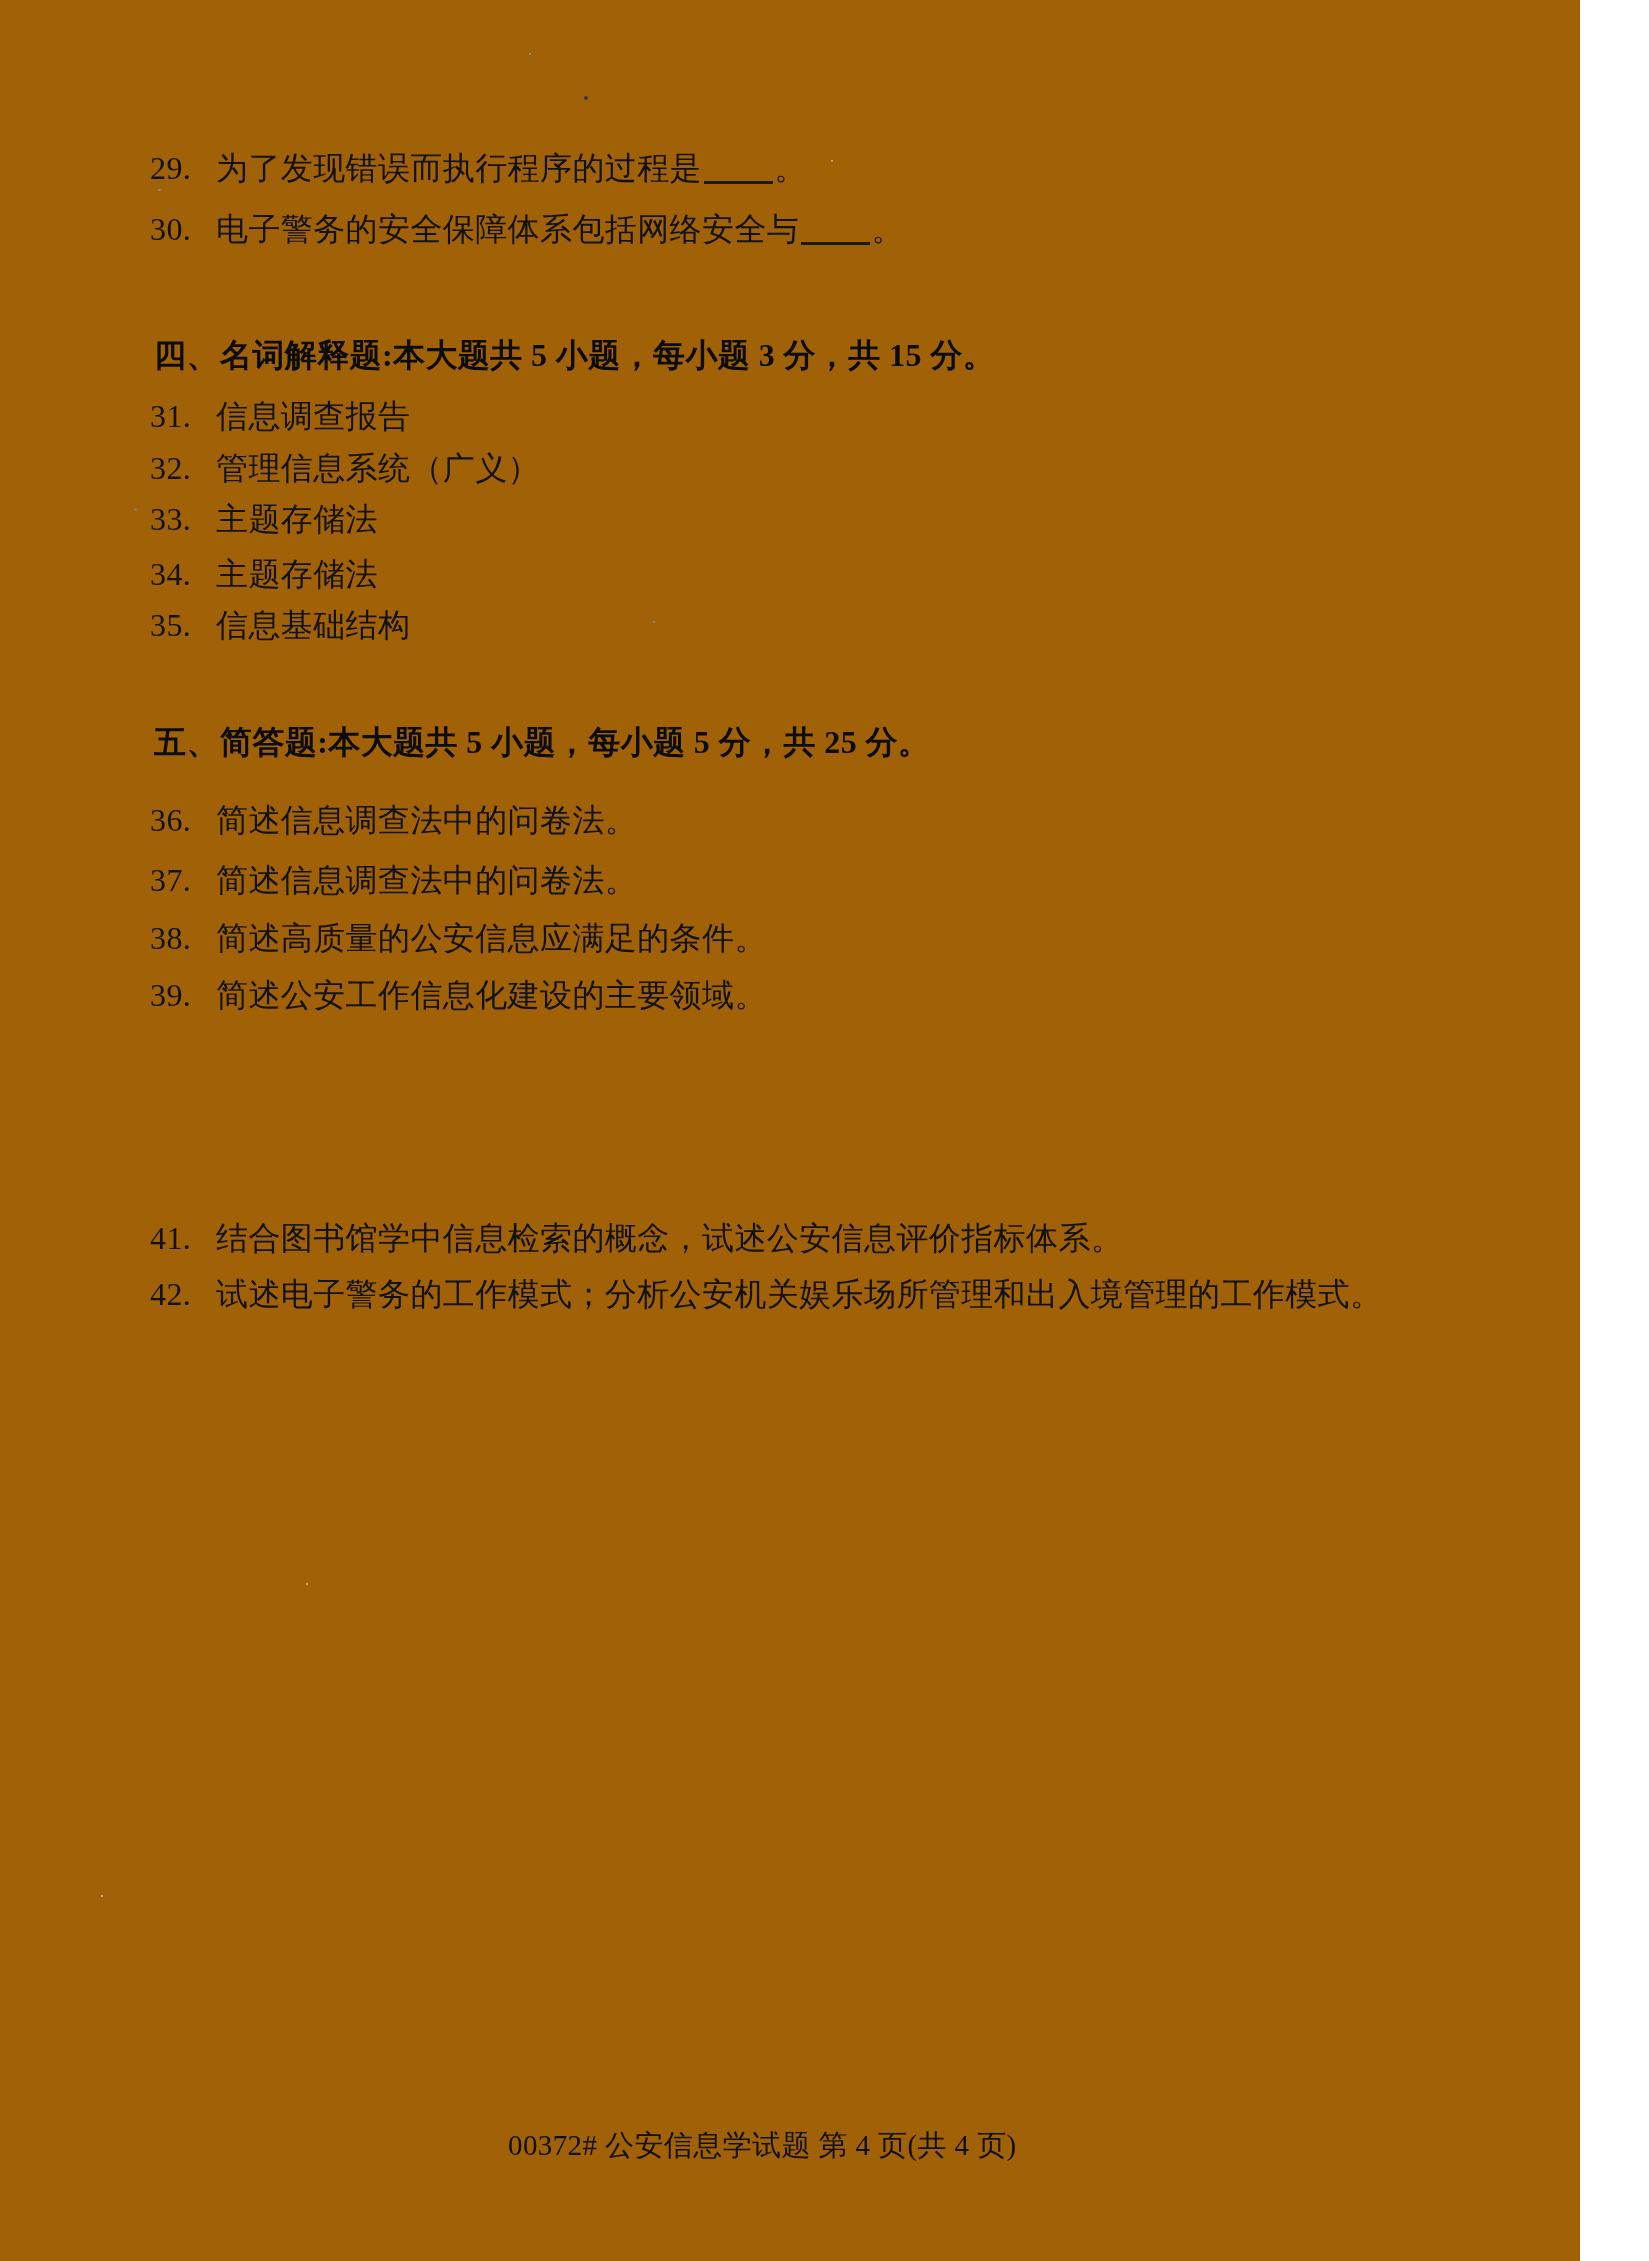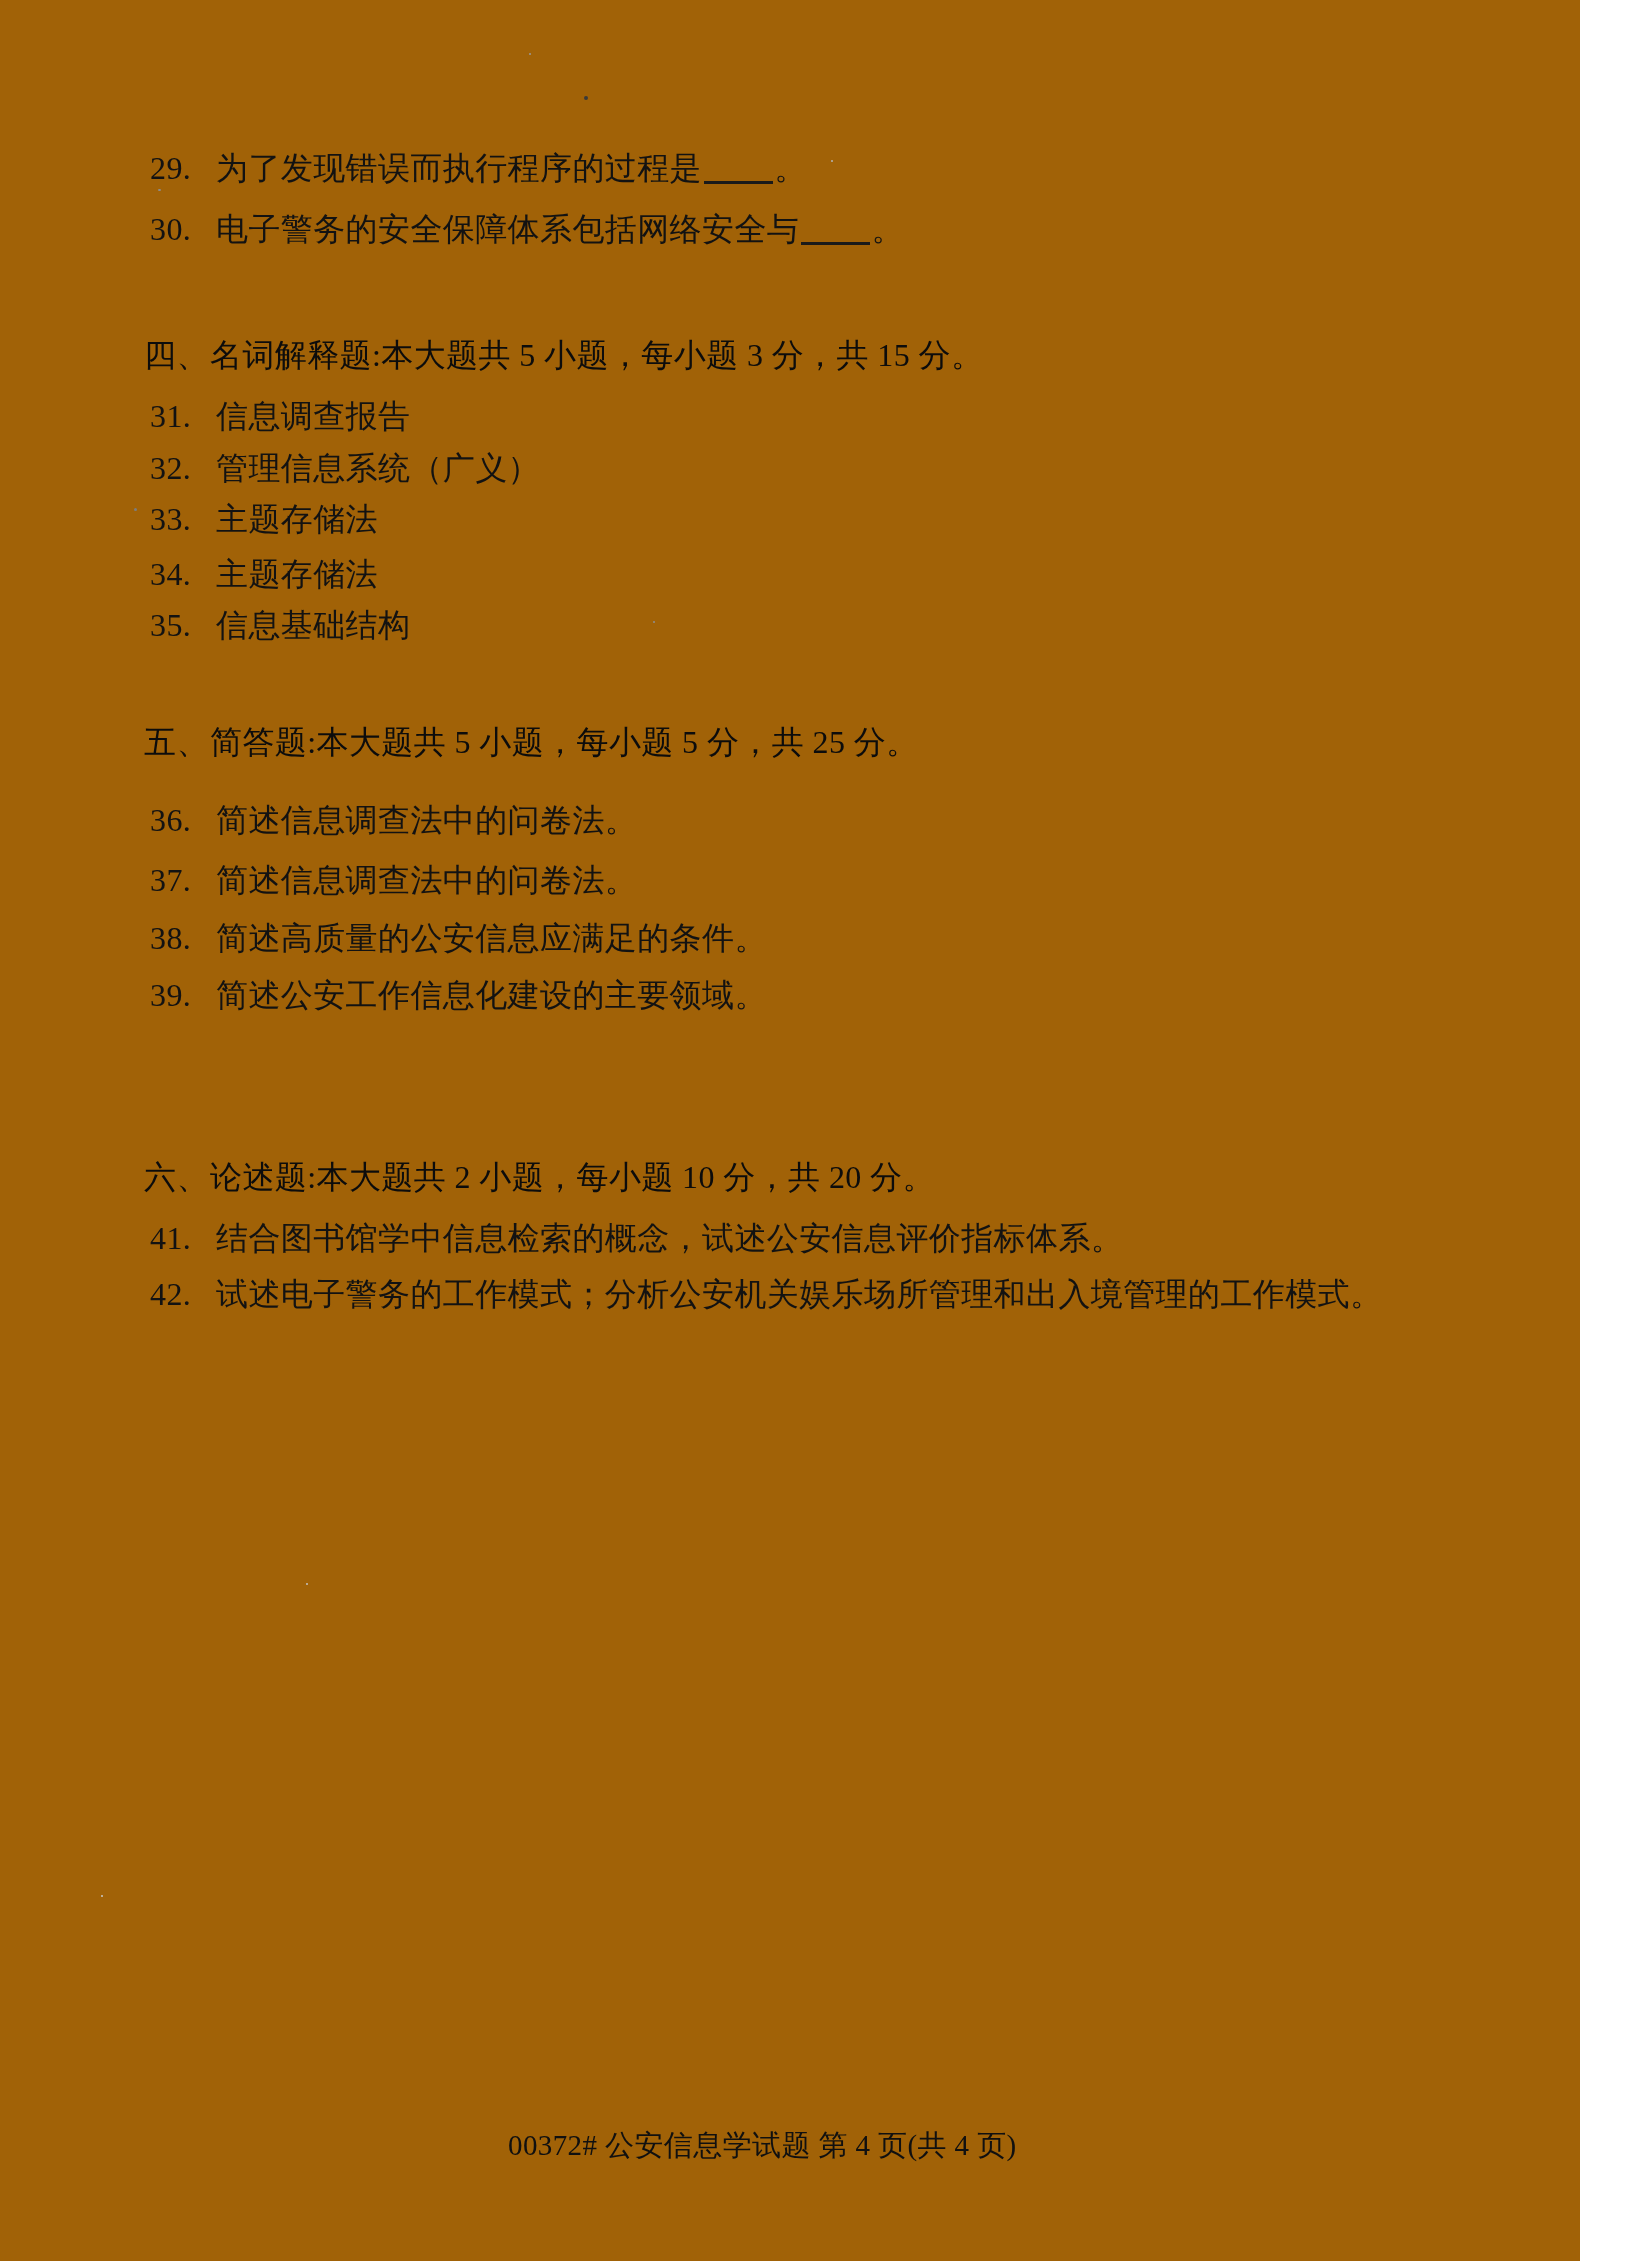--- a/index.html
+++ b/index.html
@@ -28,22 +28,22 @@
   .line .num {
     display: inline-block;
     width: 66px;
     vertical-align: top;
   }
   .line .txt {
     display: inline-block;
     vertical-align: top;
   }
   .header {
-    left: 144px;
-    font-weight: 400;
+    left: 154px;
+    font-weight: 700;
     color: #0c0c0c;
   }
   .blank {
     display: inline-block;
     width: 69px;
     height: 4.7px;
     border-bottom: 3.1px solid #1a1a1a;
     vertical-align: -4.7px;
     margin: 0 1.6px;
   }
@@ -112,23 +112,20 @@
   <div class="line" style="top:862px">
     <span class="num">37.</span><span class="txt">简述信息调查法中的问卷法。</span>
   </div>
   <div class="line" style="top:920px">
     <span class="num">38.</span><span class="txt">简述高质量的公安信息应满足的条件。</span>
   </div>
   <div class="line" style="top:977px">
     <span class="num">39.</span><span class="txt">简述公安工作信息化建设的主要领域。</span>
   </div>
 
-  <div class="line header" style="top:1159px">
-    <span class="num">六、</span><span class="txt">论述题:本大题共 2 小题，每小题 10 分，共 20 分。</span>
-  </div>
   <div class="line" style="top:1220px">
     <span class="num">41.</span><span class="txt">结合图书馆学中信息检索的概念，试述公安信息评价指标体系。</span>
   </div>
   <div class="line" style="top:1276px">
     <span class="num">42.</span><span class="txt">试述电子警务的工作模式；分析公安机关娱乐场所管理和出入境管理的工作模式。</span>
   </div>
 
   <div class="footer">00372# 公安信息学试题 第 4 页(共 4 页)</div>
 
   <div class="speck s1"></div>

